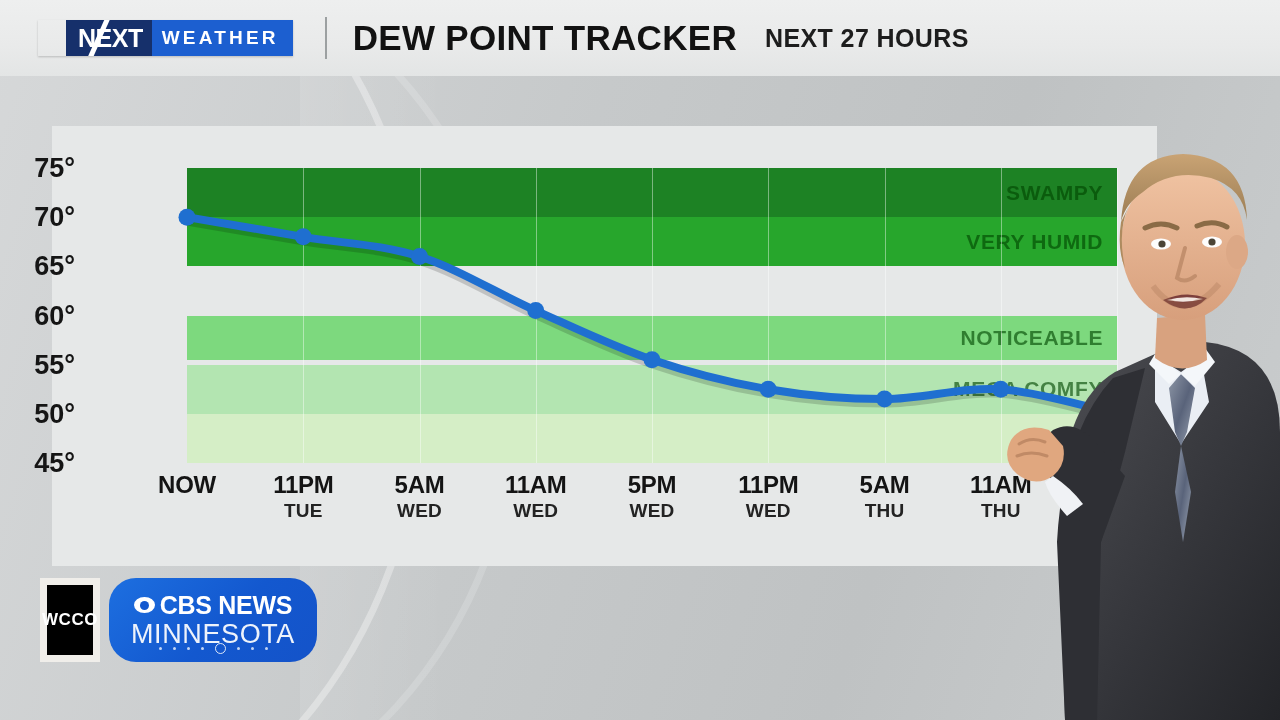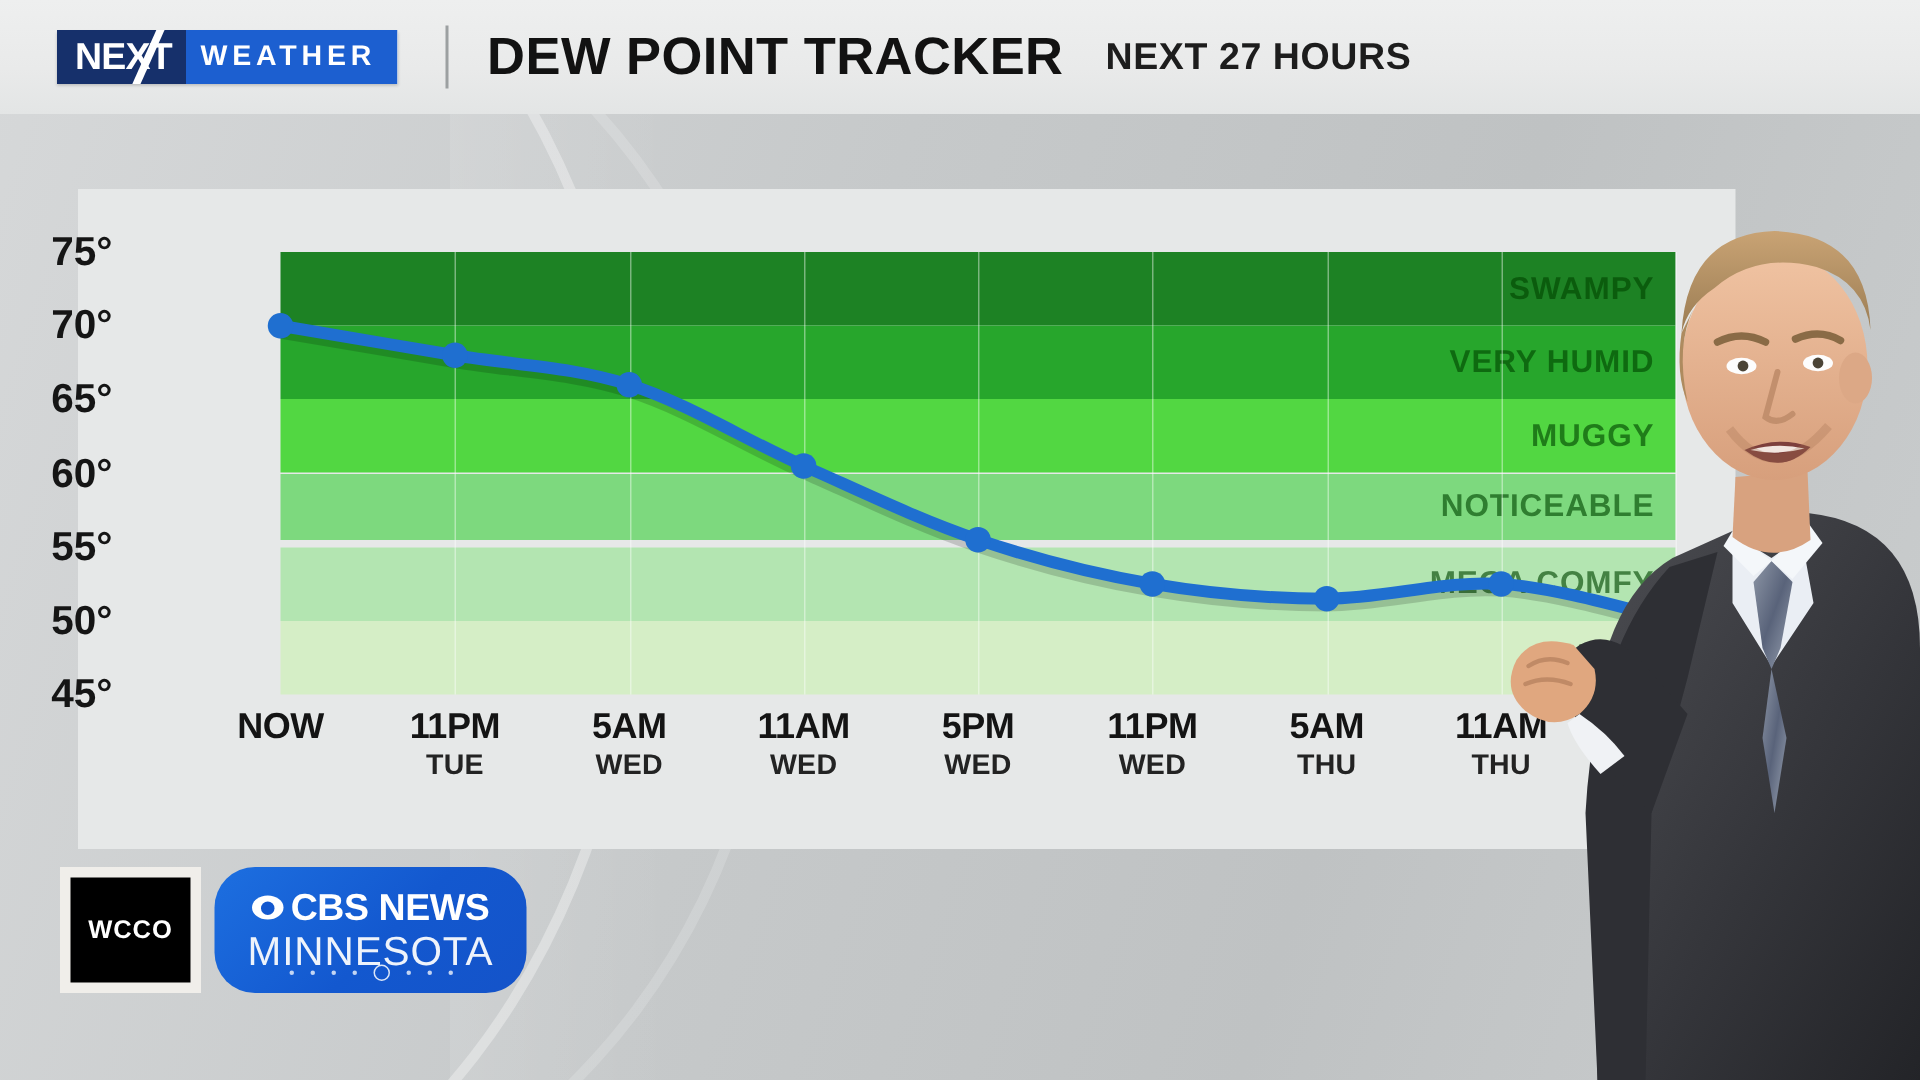--- a/index.html
+++ b/index.html
@@ -37,21 +37,21 @@
     z-index:30;
   }
   #nw-logo {
     display:flex; height:36px; align-items:stretch;
     box-shadow:0 1px 2px rgba(0,0,0,.2);
     position:relative; overflow:hidden;
   }
   #nw-logo .left {
     background:#16306b; display:flex; align-items:center;
     padding:0 9px 0 12px;
-    font-weight:bold; font-size:25px; color:#fff; letter-spacing:-.5px;
+    font-weight:bold; font-size:25px; color:#fff; letter-spacing:-.5px;margin-left:28px;
   }
   #nw-logo .right {
     background:#1c5fd0; display:flex; align-items:center;
     padding:0 14px 0 10px;
     font-weight:bold; font-size:19px; color:#fff; letter-spacing:3.2px;
   }
   #nw-logo .slash {
     position:absolute; left:58px; top:-12px;
     width:5px; height:62px; background:#fff;
     transform:rotate(24deg); z-index:2;
@@ -110,21 +110,21 @@
   
   #logos {
     position:absolute; left:40px; top:578px; display:flex; align-items:center;
     z-index:20;
   }
   #wcco-wrap {
     background:#f0eeea; padding:7px;
     display:flex; align-items:center; justify-content:center;
   }
   #wcco {
-    width:80px; height:70px; background:#000;
+    width:46px; height:70px; background:#000;
     display:flex; align-items:center; justify-content:center;
   }
   #wcco span {
     color:#fff; font-size:17px; font-weight:bold; letter-spacing:.6px;
   }
   #cbs {
     width:208px; height:84px; margin-left:9px;
     background:linear-gradient(135deg,#1d6fe0 0%,#1358cf 55%,#1453c9 100%);
     display:flex; flex-direction:column; align-items:center;
     justify-content:center; position:relative;border-radius:27px;
@@ -187,23 +187,20 @@
       <div class="ylab" style="top: 238.667px;">55°</div>
       <div class="ylab" style="top: 287.833px;">50°</div>
       <div class="ylab" style="top: 337px;">45°</div>
     </div>
   <div id="plot">
     <div class="band" style="top: 0px; height: 49.1667px; background: rgb(29, 130, 36);">
         <div class="band-label">SWAMPY</div>
       </div>
       <div class="band" style="top: 49.1667px; height: 49.1667px; background: rgb(39, 166, 44);">
         <div class="band-label">VERY HUMID</div>
-      </div>
-      <div class="band" style="top: 98.3333px; height: 49.1667px; background: rgb(82, 215, 66);">
-        <div class="band-label">MUGGY</div>
       </div>
       <div class="band" style="top: 147.5px; height: 44px; background: rgb(125, 217, 126);">
         <div class="band-label">NOTICEABLE</div>
       </div>
       <div class="band" style="top: 196.667px; height: 49.1667px; background: rgb(179, 229, 177);">
         <div class="band-label">MEGA COMFY</div>
       </div>
       <div class="band" style="top: 245.833px; height: 49.1667px; background: rgb(213, 238, 198);">
         <div class="band-label">CRISP</div>
       </div>

